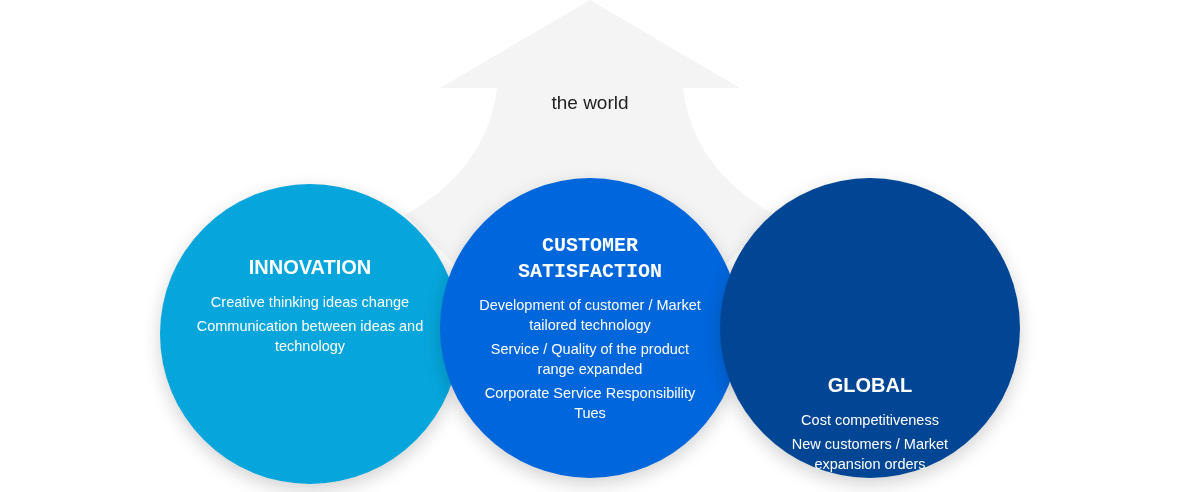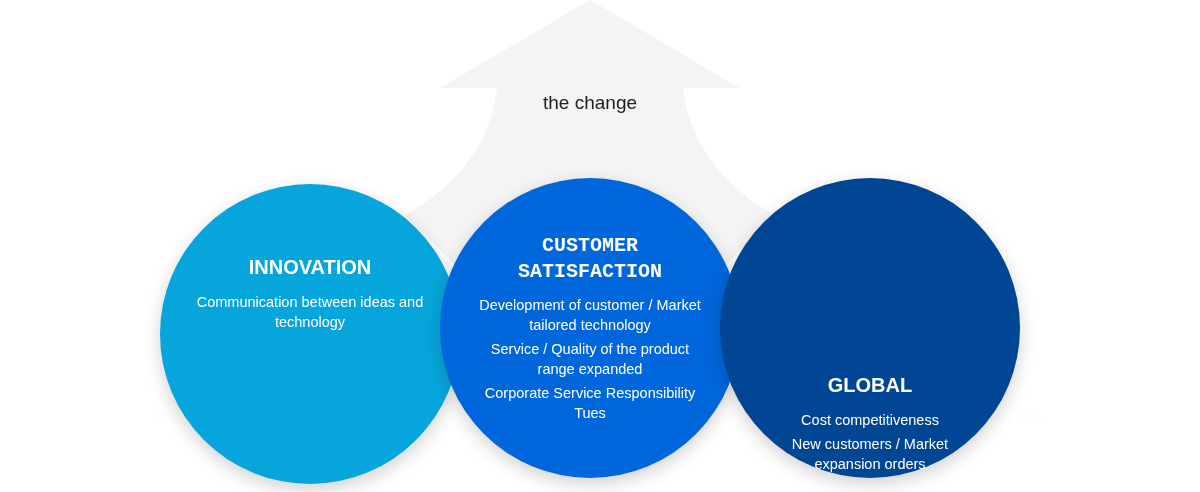--- a/index.html
+++ b/index.html
@@ -37,26 +37,27 @@
     </linearGradient>
   </defs>
 
   <path d="M420 360 L110 420 L420 430 Z" fill="url(#fadeL)" opacity="0.7"></path>
   <path d="M780 360 L1090 420 L780 430 Z" fill="url(#fadeR)" opacity="0.7"></path>
 
   <path d="M590 0 L740 88 L683 88 C690 150 730 190 775 215 L590 400 L405 215 C450 190 490 150 497 88 L440 88 Z" fill="#f4f4f4"></path>
 </svg>
 
 <div class="arrow-text">
-  <div>the change</div>
+  <div>the world</div>
 </div>
 
 <div class="circle" id="c-innovation" style="background: rgb(6, 166, 220);">
   <div class="inner">
     <div class="title">INNOVATION</div>
+    <div class="item">Creative thinking ideas change</div>
     <div class="item">Communication between ideas and technology</div>
   </div>
 </div>
 
 <div class="circle" id="c-customer" style="background: rgb(0, 102, 220);">
   <div class="inner">
     <div class="title">
       <div>CUSTOMER</div>
       <div>SATISFACTION</div>
     </div>

